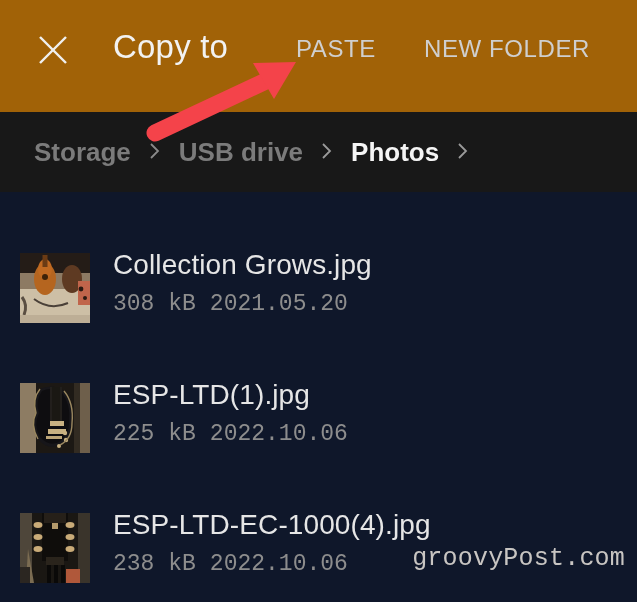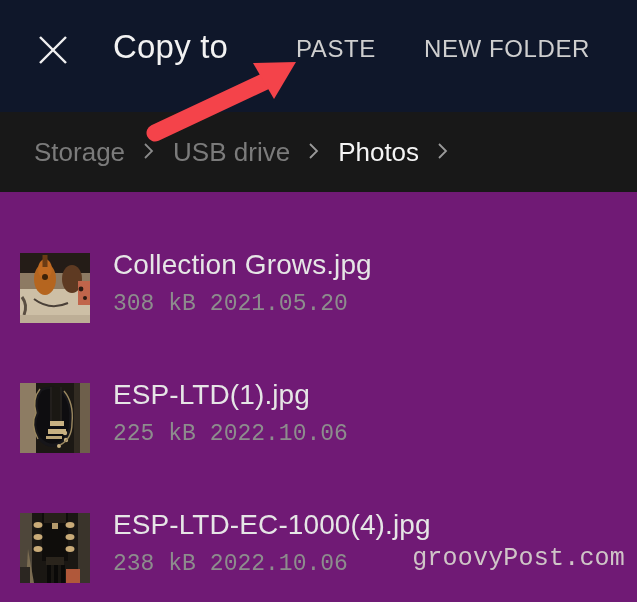--- a/index.html
+++ b/index.html
@@ -21,21 +21,21 @@
     background: #000000;
   }
 
   
   .header {
     position: absolute;
     left: 0;
     top: 0;
     width: 637px;
     height: 112px;
-    background: #0f172a;
+    background: #a16207;
   }
   .close-icon {
     position: absolute;
     left: 36px;
     top: 33px;
     width: 34px;
     height: 34px;
     cursor: pointer;
   }
   .close-icon svg { display: block; }
@@ -82,21 +82,21 @@
     width: 637px;
     height: 80px;
     background: #181818;
     display: flex;
     align-items: center;
     padding-left: 34px;
     box-sizing: border-box;
   }
   .crumb {
     font-size: 26px;
-    font-weight: 400;
+    font-weight: 700;
     color: #7b7b7b;
     white-space: nowrap;
     cursor: pointer;
   }
   .crumb.current {
     color: #f5f5f5;
   }
   .crumb-sep {
     display: inline-block;
     margin: 0 18px;
@@ -108,21 +108,21 @@
   }
   .crumb-sep svg { display: block; }
 
   
   .file-list {
     position: absolute;
     left: 0;
     top: 192px;
     width: 637px;
     height: 410px;
-    background: #701a75;
+    background: #0f172a;
     text-align: center;
   }
   .file-row {
     position: absolute;
     left: 0;
     width: 637px;
     height: 110px;
     cursor: pointer;
   }
   .thumb {

